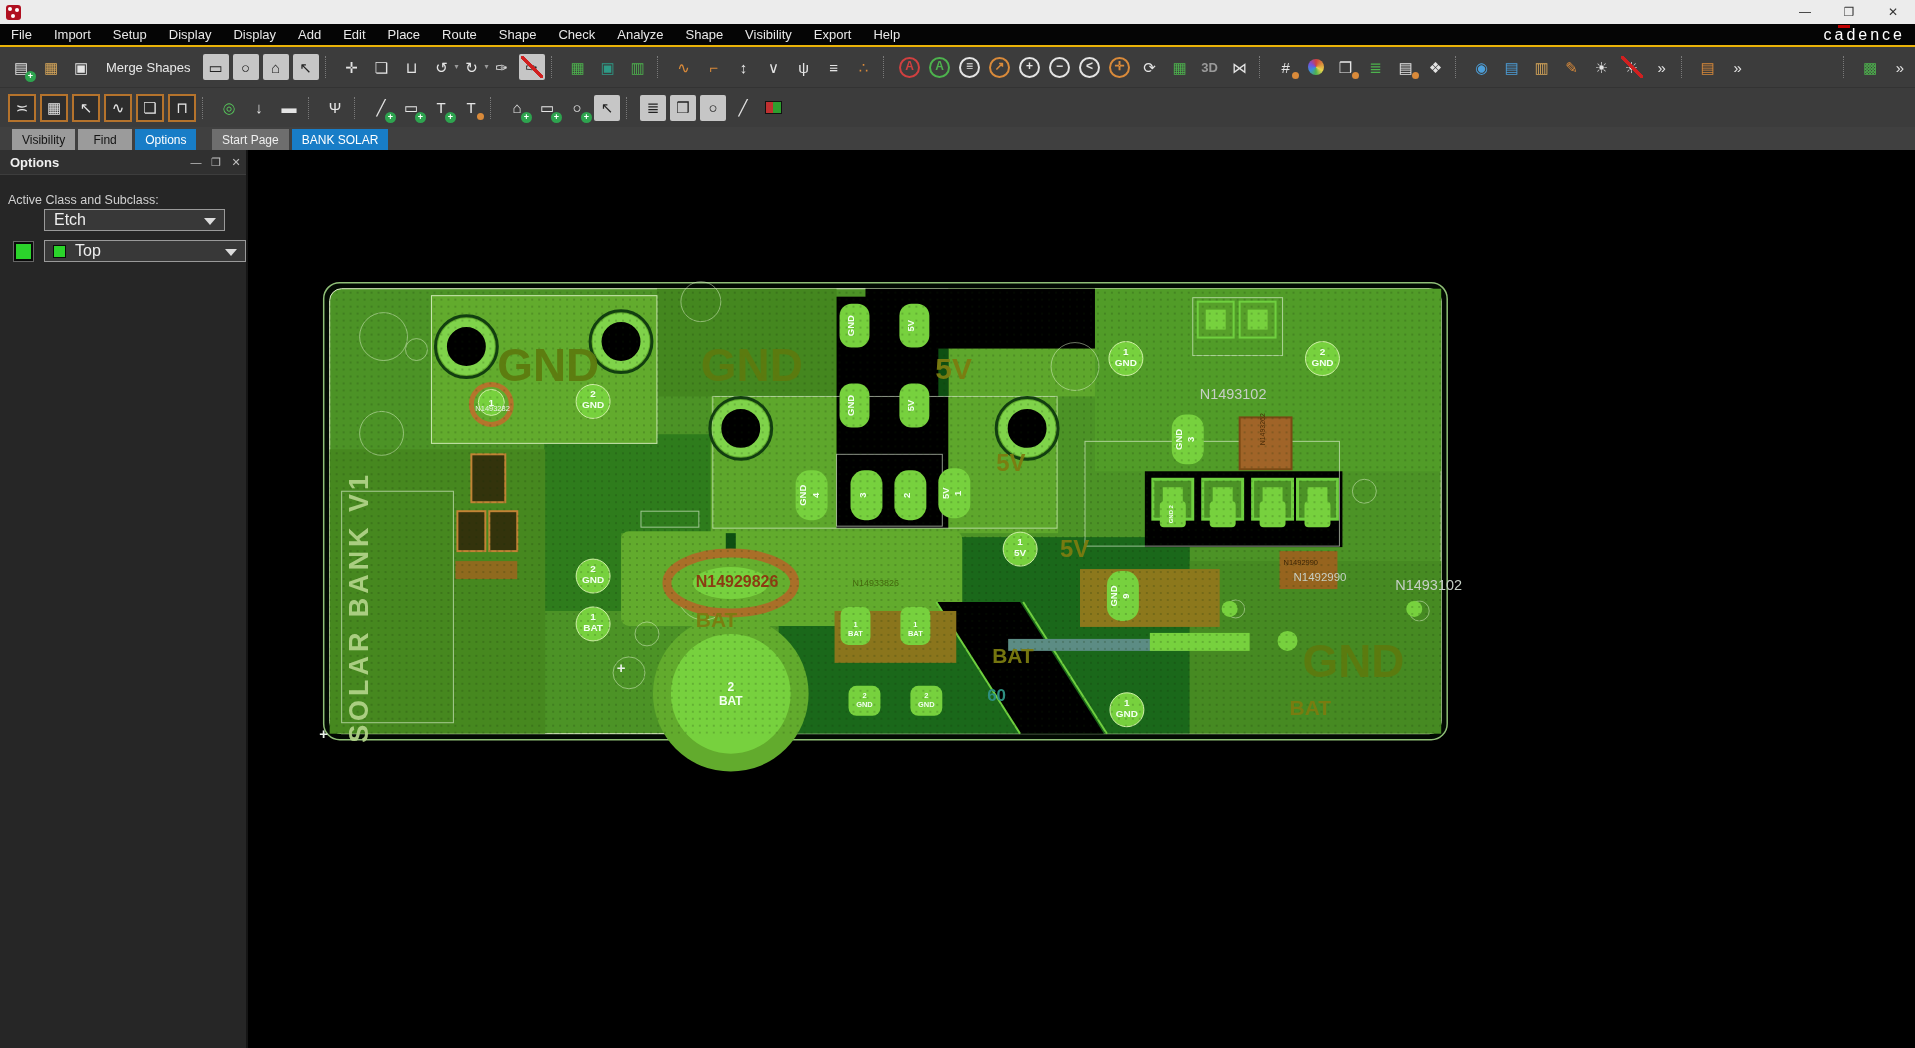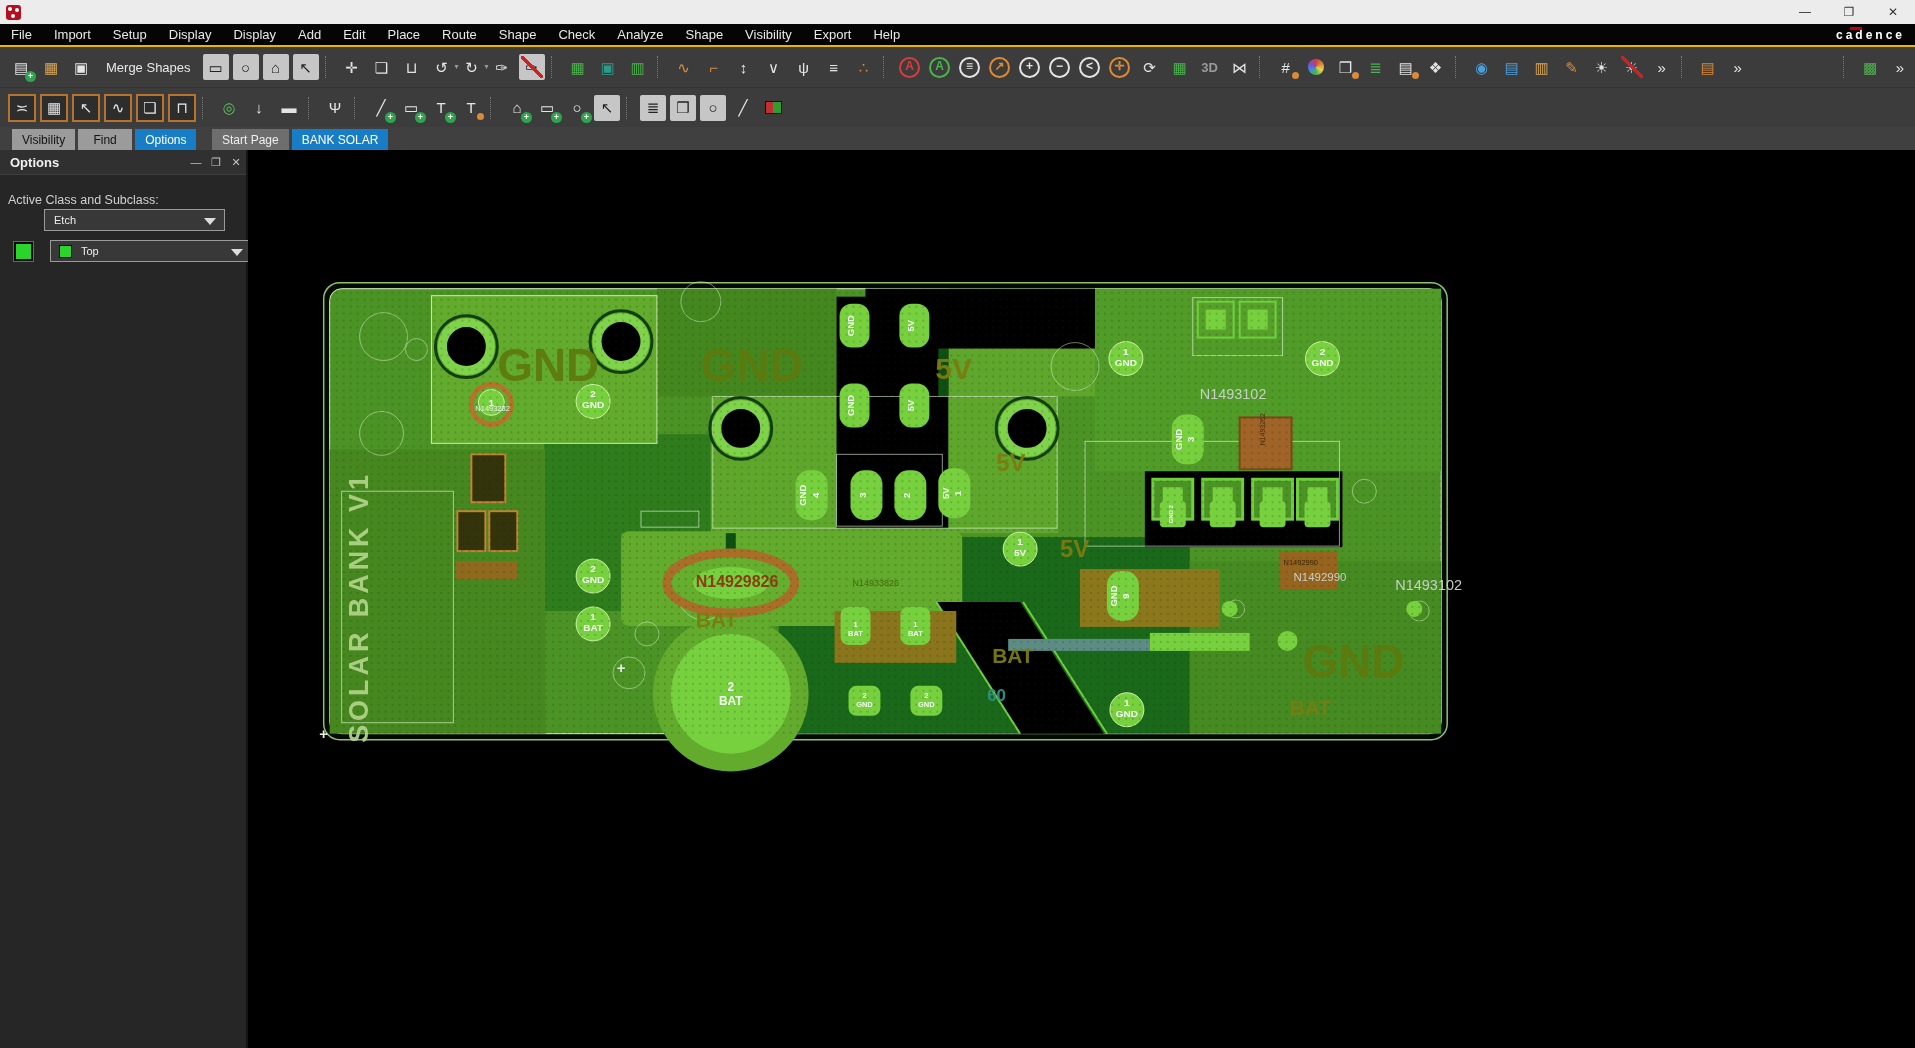--- a/index.html
+++ b/index.html
@@ -10,21 +10,21 @@
             display:flex;align-items:center;color:#1c1c1c;font-size:13px;}
   .app-logo{width:15px;height:15px;margin:0 7px 0 6px;background:#b01020;border-radius:3px;position:relative;flex:0 0 auto;}
   .app-logo:before{content:"";position:absolute;left:2px;top:2px;width:4px;height:4px;border-radius:50%;background:#fff;
        box-shadow:7px 1px 0 #fff,3px 7px 0 #fff;}
   .win-controls{margin-left:auto;display:flex;height:100%;}
   .win-btn{width:44px;height:100%;display:flex;align-items:center;justify-content:center;color:#333;font-size:12px;}
   
   .menubar{position:absolute;left:0;top:24px;width:100%;height:21px;background:#050505;
            border-bottom:2px solid #eab308;display:flex;align-items:center;color:#e8e8e8;font-size:13px;}
   .menu-item{padding:0 11px;height:100%;display:flex;align-items:center;}
-  .brand{margin-left:auto;margin-right:10px;color:#fff;font-size:12px;font-weight:bold;letter-spacing:3px;position:relative;}
+  .brand{margin-left:auto;margin-right:10px;color:#fff;font-size:16px;font-weight:normal;letter-spacing:3px;position:relative;}
   .brand:before{content:"";position:absolute;left:14px;top:-1px;width:12px;height:3px;background:#c00000;}
   
   .toolbar{position:absolute;left:0;width:100%;background:#3c3c3c;display:flex;align-items:center;padding-left:6px;box-sizing:border-box;}
   #tb1{top:47px;height:41px;border-bottom:1px solid #333;}
   #tb2{top:88px;height:39px;}
   .tbtn{width:26px;height:26px;margin:0 2px;display:flex;align-items:center;justify-content:center;position:relative;flex:0 0 auto;}
   .tbtn .g{font-size:15px;line-height:1;}
   .k-w{color:#e4e4e4}.k-o{color:#d98a3a}.k-g{color:#4db24d}.k-g2{color:#56c15a}
   .k-r{color:#d04040}.k-b{color:#4d9fd9}.k-t{color:#2e9a86}.k-tan{color:#d9a85a}
   .k-dim{color:#9a9a9a}.k-dim .g{font-size:13px;font-weight:bold}
@@ -49,24 +49,24 @@
   .dtab{background:#6e6e6e;color:#efefef;}
   .tab-active{background:#187dc7 !important;color:#fff !important;}
   #panel-tabs{display:flex;width:212px;padding-left:12px;box-sizing:border-box;}
   
   .panel{position:absolute;left:0;top:150px;width:248px;bottom:0;background:#262626;border-right:2px solid #151515;box-sizing:border-box;}
   .panel-header{height:24px;background:#303030;border-bottom:1px solid #3d3d3d;display:flex;align-items:center;color:#f0f0f0;}
   .panel-title{font-size:13px;font-weight:bold;padding-left:10px;}
   .panel-ctrls{margin-left:auto;display:flex;}
   .pbtn{width:20px;height:20px;display:flex;align-items:center;justify-content:center;color:#c0c0c0;font-size:11px;}
   .panel-label{color:#d0d0d0;font-size:12.5px;padding:18px 0 0 8px;}
-  .dd{position:absolute;height:22px;background:#383838;border:1px solid #9a9a9a;display:flex;align-items:center;color:#eee;font-size:11px;box-sizing:border-box;}
+  .dd{position:absolute;height:22px;background:#383838;border:1px solid #9a9a9a;display:flex;align-items:center;color:#eee;font-size:16px;box-sizing:border-box;}
   .dd:after{content:"";position:absolute;right:8px;top:8px;border:6px solid transparent;border-top:7px solid #dcdcdc;border-bottom:none;}
   #dd-class{left:44px;top:59px;width:181px;padding-left:9px;}
-  #dd-subclass{left:44px;top:90px;width:202px;padding-left:8px;margin-left:6px;}
+  #dd-subclass{left:44px;top:90px;width:202px;padding-left:8px;}
   .mini-swatch{width:11px;height:11px;background:#2bd42b;border:1px solid #0a0a0a;margin-right:9px;flex:0 0 auto;}
   .swatch{position:absolute;left:13px;top:91px;width:19px;height:19px;background:#2bd42b;border:1px solid #666;box-shadow:inset 0 0 0 2px #0a0a0a;}
   
   .canvas{position:absolute;left:248px;top:150px;right:0;bottom:0;background:#000;}
   .canvas svg{width:100%;height:100%;display:block;font-family:"Liberation Sans",sans-serif;}
   
   .pt-big{font:bold 46px "Liberation Sans",sans-serif;fill:#5d7a0e;opacity:.92}
   .pt-mid{font:bold 30px "Liberation Sans",sans-serif;fill:#7c7c10;opacity:.95}
   .pt-mid2{font:bold 24px "Liberation Sans",sans-serif;fill:#7c7c10;opacity:.95}
   .pt-bat{font:bold 21px "Liberation Sans",sans-serif;fill:#7c7c10;opacity:.95}

